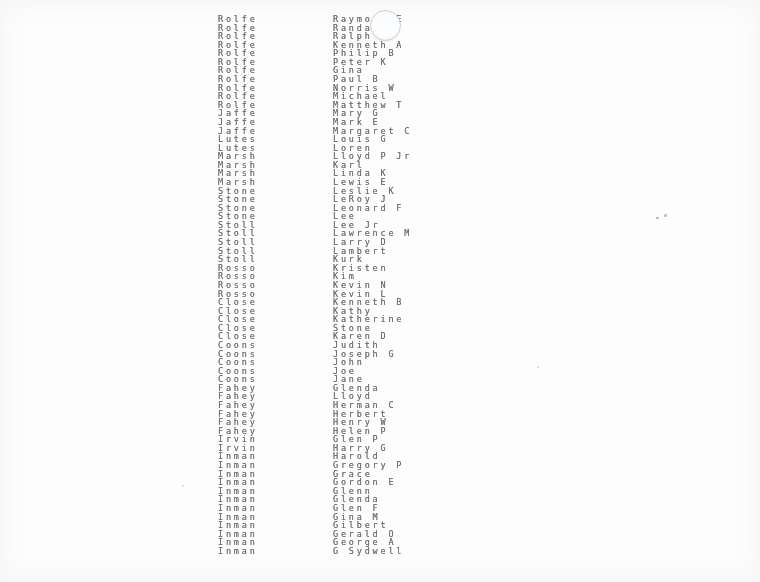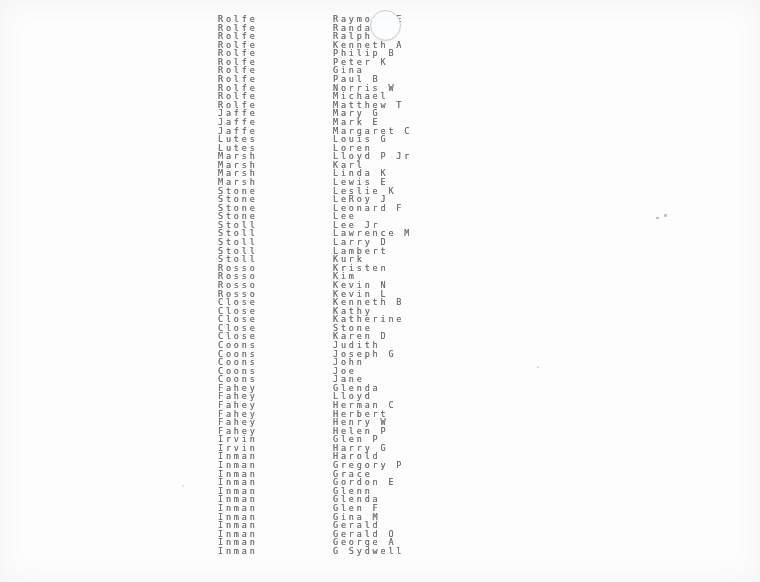--- a/index.html
+++ b/index.html
@@ -302,21 +302,21 @@
     <div class="row">
       <span class="cell last">Inman</span>
       <span class="cell first">Glen F</span>
     </div>
     <div class="row">
       <span class="cell last">Inman</span>
       <span class="cell first">Gina M</span>
     </div>
     <div class="row">
       <span class="cell last">Inman</span>
-      <span class="cell first">Gerald</span>
+      <span class="cell first">Gilbert</span>
     </div>
     <div class="row">
       <span class="cell last">Inman</span>
       <span class="cell first">Gerald O</span>
     </div>
     <div class="row">
       <span class="cell last">Inman</span>
       <span class="cell first">George A</span>
     </div>
     <div class="row">

